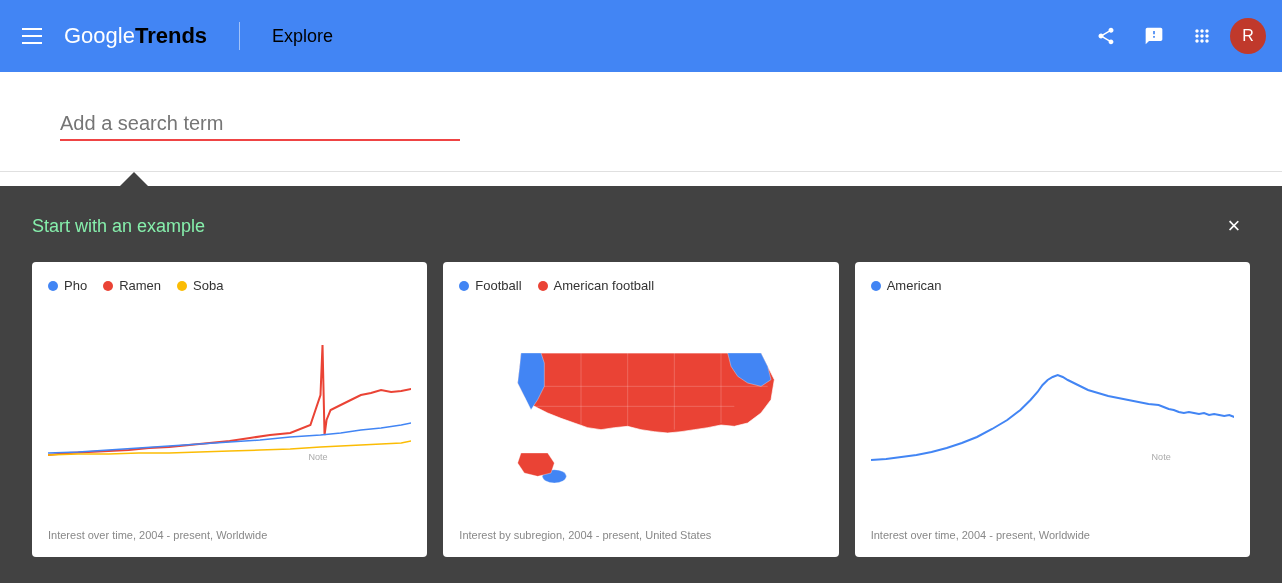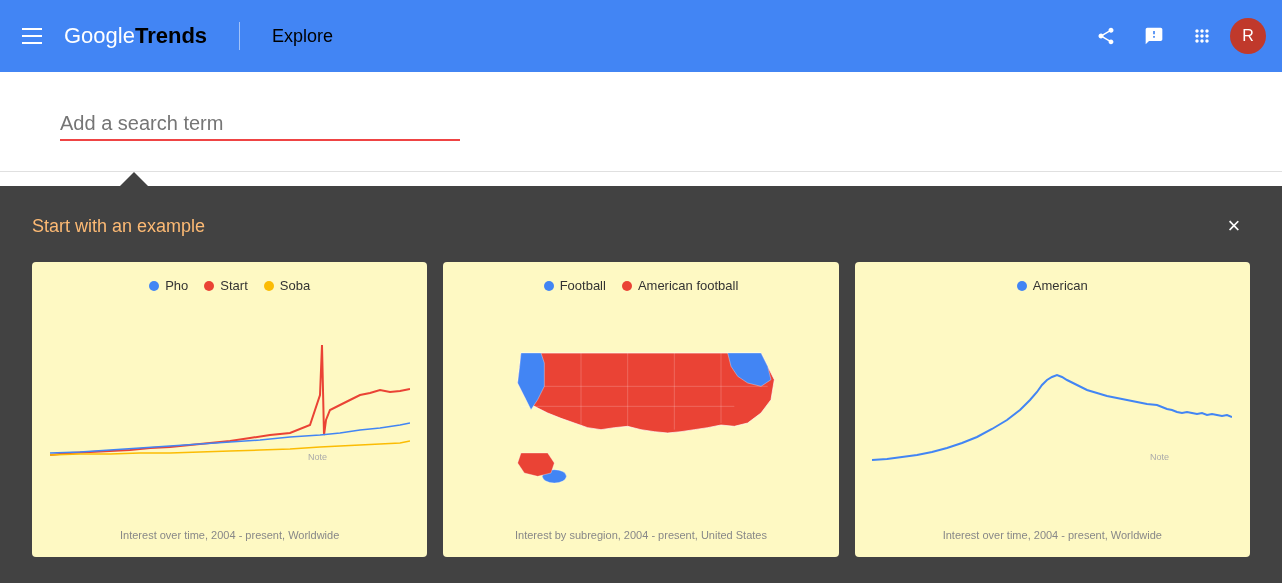--- a/index.html
+++ b/index.html
@@ -108,50 +108,49 @@
       padding: 24px 32px 32px;
       position: relative;
     }
     .modal-header {
       display: flex;
       align-items: center;
       justify-content: space-between;
       margin-bottom: 20px;
     }
     .modal-title {
-      color: #fdba74;
+      color: #86efac;
       font-size: 18px;
       font-weight: 400;
     }
     .close-btn {
       color: white;
       font-size: 22px;
       cursor: pointer;
       width: 32px;
       height: 32px;
       display: flex;
       align-items: center;
       justify-content: center;
     }
 
     
     .cards-container {
       display: flex;
       gap: 16px;
     }
     .card {
-      background: #fef9c3;
+      background: #ffffff;
       border-radius: 4px;
       flex: 1;
       padding: 16px;
       cursor: pointer;
       min-height: 280px;
       display: flex;
       flex-direction: column;
-      align-items: center;
     }
 
     
     .card-legend {
       display: flex;
       gap: 16px;
       margin-bottom: 12px;
       flex-wrap: wrap;
     }
     .legend-item {
@@ -250,21 +249,21 @@
   <div class="cards-container">
 
     <div class="card">
       <div class="card-legend">
         <div class="legend-item">
           <div class="legend-dot" style="background:#4285f4;"></div>
           <span>Pho</span>
         </div>
         <div class="legend-item">
           <div class="legend-dot" style="background:#ea4335;"></div>
-          <span>Start</span>
+          <span>Ramen</span>
         </div>
         <div class="legend-item">
           <div class="legend-dot" style="background:#fbbc04;"></div>
           <span>Soba</span>
         </div>
       </div>
       <div class="chart-area" style="position:relative;">
         <svg class="line-chart" viewBox="0 0 360 160" preserveAspectRatio="none">
 
           <polyline points="0,150 20,148 40,147 60,146 80,145 100,143 120,142 140,140 160,138 180,136 200,133 220,130 240,128 260,120 270,90 272,40 274,130 276,115 280,105 290,100 300,95 310,90 320,88 330,85 340,87 350,86 360,84" fill="none" stroke="#ea4335" stroke-width="2"></polyline>

